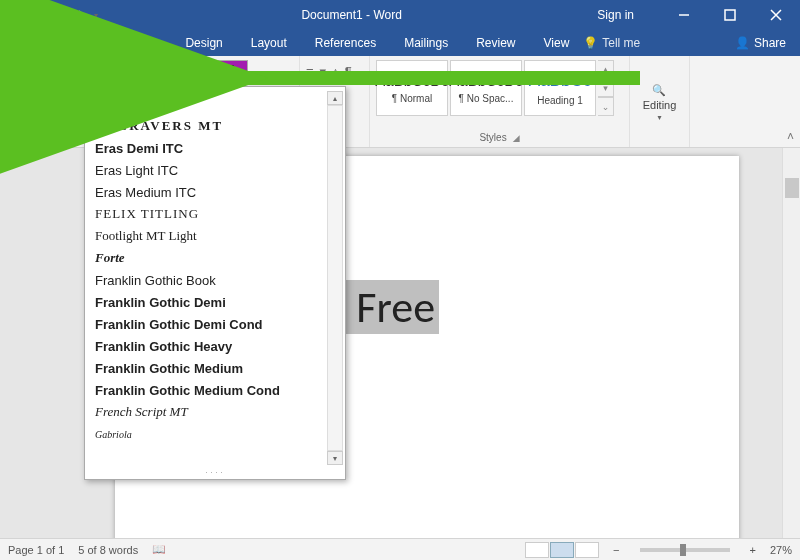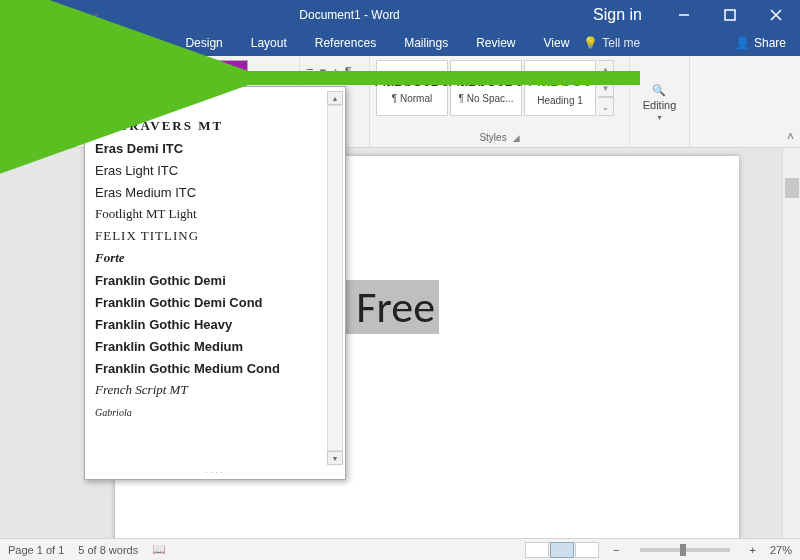--- a/index.html
+++ b/index.html
@@ -5,21 +5,21 @@
 *{box-sizing:border-box;margin:0;padding:0;font-family:"Segoe UI",Arial,sans-serif}
 body{width:800px;height:560px;overflow:hidden;background:#fff;position:relative}
 .titlebar{height:30px;background:#2b579a;display:flex;align-items:center;color:#fff;font-size:12px}
 .qat{display:flex;align-items:center;gap:10px;padding:0 8px}
 .qat svg{width:14px;height:14px;fill:#fff}
 .title-center{flex:1;text-align:center}
 .title-right{display:flex;align-items:center;gap:6px;padding-right:4px}
 .win-btn{width:40px;height:30px;display:flex;align-items:center;justify-content:center}
 .win-btn.close{background:transparent}
 .win-btn svg{width:12px;height:12px;stroke:#fff;fill:none;stroke-width:1.5}
-.signin{margin-right:10px;font-size:16px}
+.signin{margin-right:18px;font-size:12px}
 .ribbon-tabs{height:26px;background:#2b579a;display:flex;align-items:stretch;color:#fff;font-size:12px;padding-left:6px}
 .ribbon-tabs .tab{padding:0 14px;display:flex;align-items:center;cursor:pointer}
 .ribbon-tabs .tab.file{background:#1e3e6e}
 .ribbon-tabs .tab.active{background:#f3f3f3;color:#2b579a}
 .ribbon-tabs .spacer{flex:1}
 .ribbon-tabs .tell{display:flex;align-items:center;opacity:.85;gap:4px}
 .ribbon-tabs .share{padding:0 14px;display:flex;align-items:center;gap:4px}
 .ribbon{height:92px;background:#f3f3f3;border-bottom:1px solid #d4d4d4;display:flex;position:relative}
 .group{border-right:1px solid #e1e1e1;padding:4px 6px 2px;display:flex;flex-direction:column;justify-content:space-between;position:relative}
 .group-label{font-size:10px;color:#666;text-align:left;height:14px;line-height:14px}
@@ -223,23 +223,24 @@
     </div>
 </div>
 
 <div class="font-dropdown">
   <div id="font-list">
       <div class="fitem" style="font-weight:900;font-family:Arial">Eras Bold ITC</div>
       <div class="fitem" style="font-family:'Engravers MT',serif;letter-spacing:2px;font-weight:600">ENGRAVERS MT</div>
       <div class="fitem" style="font-weight:700;font-family:Arial">Eras Demi ITC</div>
       <div class="fitem" style="font-weight:300;font-family:Arial">Eras Light ITC</div>
       <div class="fitem" style="font-weight:500;font-family:Arial">Eras Medium ITC</div>
+      <div class="fitem" style="font-family:serif;letter-spacing:1px">FELIX TITLING</div>
       <div class="fitem" style="font-family:serif;font-weight:300">Footlight MT Light</div>
-      <div class="fitem" style="font-family:serif;letter-spacing:1px">FELIX TITLING</div>
       <div class="fitem" style="font-style:italic;font-weight:700;font-family:cursive">Forte</div>
+      <div class="fitem" style="font-family:'Franklin Gothic',Arial">Franklin Gothic Book</div>
       <div class="fitem" style="font-family:'Franklin Gothic',Arial;font-weight:700">Franklin Gothic Demi</div>
       <div class="fitem" style="font-family:'Arial Narrow',Arial;font-weight:700;font-stretch:condensed">Franklin Gothic Demi Cond</div>
       <div class="fitem" style="font-family:'Franklin Gothic',Arial;font-weight:900">Franklin Gothic Heavy</div>
       <div class="fitem" style="font-family:'Franklin Gothic',Arial;font-weight:600">Franklin Gothic Medium</div>
       <div class="fitem" style="font-family:'Arial Narrow',Arial;font-weight:600;font-stretch:condensed">Franklin Gothic Medium Cond</div>
       <div class="fitem" style="font-family:cursive;font-style:italic">French Script MT</div>
       <div class="fitem" style="font-family:serif;font-size:10px;font-style:italic">Gabriola</div>
     </div>
   <div class="fd-scroll">
     <div class="arr">▴</div>

